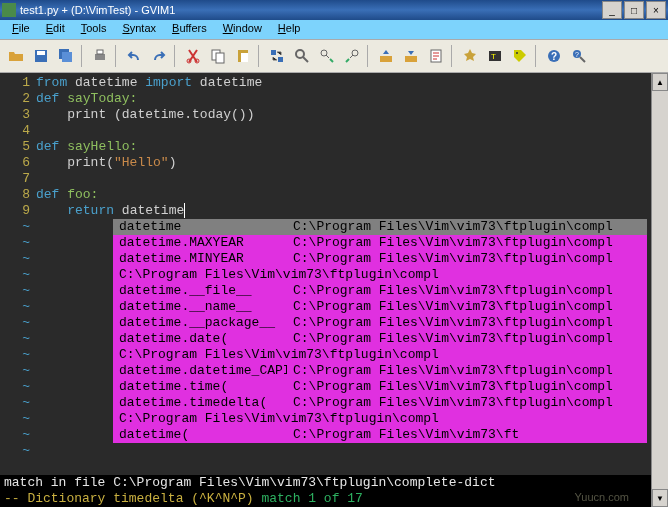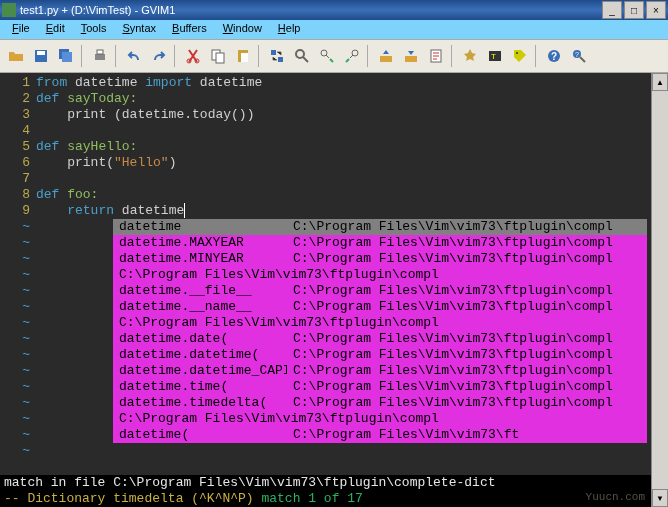--- a/index.html
+++ b/index.html
@@ -28,21 +28,21 @@
 .popup{position:absolute;left:113px;top:146px;width:534px;background:#3a3a3a}
 .prow{display:flex;height:16px;font-family:Consolas,"Courier New",monospace;font-size:13px;align-items:center}
 .prow .c1{width:168px;padding-left:6px;overflow:hidden;white-space:nowrap}
 .prow .c2{flex:1;padding-left:6px;overflow:hidden;white-space:nowrap}
 .prow.sel{background:#808080;color:#000}
 .prow.nor{background:#e030e0;color:#000000}
 .status{height:32px;background:#000000;font-family:Consolas,"Courier New",monospace;font-size:13px;line-height:16px;color:#ddd;padding-left:4px;position:relative}
 .sl1{color:#e6e6e6}
 .sl2a{color:#c9b040}
 .sl2b{color:#2db060}
-.watermark{position:absolute;right:6px;bottom:2px;font-family:Liberation Mono, monospace;font-size:11px;color:#8a8a70;opacity:.6}
+.watermark{position:absolute;right:22px;bottom:2px;font-family:Liberation Sans, sans-serif;font-size:11px;color:#8a8a70;opacity:.6}
 .scrollbar{width:16px;background:#d6d3ce;border-left:1px solid #888;display:flex;flex-direction:column}
 .sbb{height:16px;border:1px solid #888;background:#d6d3ce;display:flex;align-items:center;justify-content:center;font-size:8px}
 .sbt{flex:1}
 .app{display:flex;flex:1;min-height:0}
 .left{flex:1;display:flex;flex-direction:column;min-width:0}
 </style>
 </head>
 <body>
 
 <div class="window">
@@ -252,28 +252,28 @@
             </div>
             <div class="prow nor">
               <div class="c1">datetime.__file__</div>
               <div class="c2">C:\Program Files\Vim\vim73\ftplugin\compl</div>
             </div>
             <div class="prow nor">
               <div class="c1">datetime.__name__</div>
               <div class="c2">C:\Program Files\Vim\vim73\ftplugin\compl</div>
             </div>
             <div class="prow nor">
+              <div class="c1">datetime.__package__</div>
               <div class="c2">C:\Program Files\Vim\vim73\ftplugin\compl</div>
             </div>
             <div class="prow nor">
               <div class="c1">datetime.date(</div>
               <div class="c2">C:\Program Files\Vim\vim73\ftplugin\compl</div>
             </div>
             <div class="prow nor">
-              <div class="c1">datetime.datetime(</div>
               <div class="c2">C:\Program Files\Vim\vim73\ftplugin\compl</div>
             </div>
             <div class="prow nor">
               <div class="c1">datetime.datetime_CAPI</div>
               <div class="c2">C:\Program Files\Vim\vim73\ftplugin\compl</div>
             </div>
             <div class="prow nor">
               <div class="c1">datetime.time(</div>
               <div class="c2">C:\Program Files\Vim\vim73\ftplugin\compl</div>
             </div>

